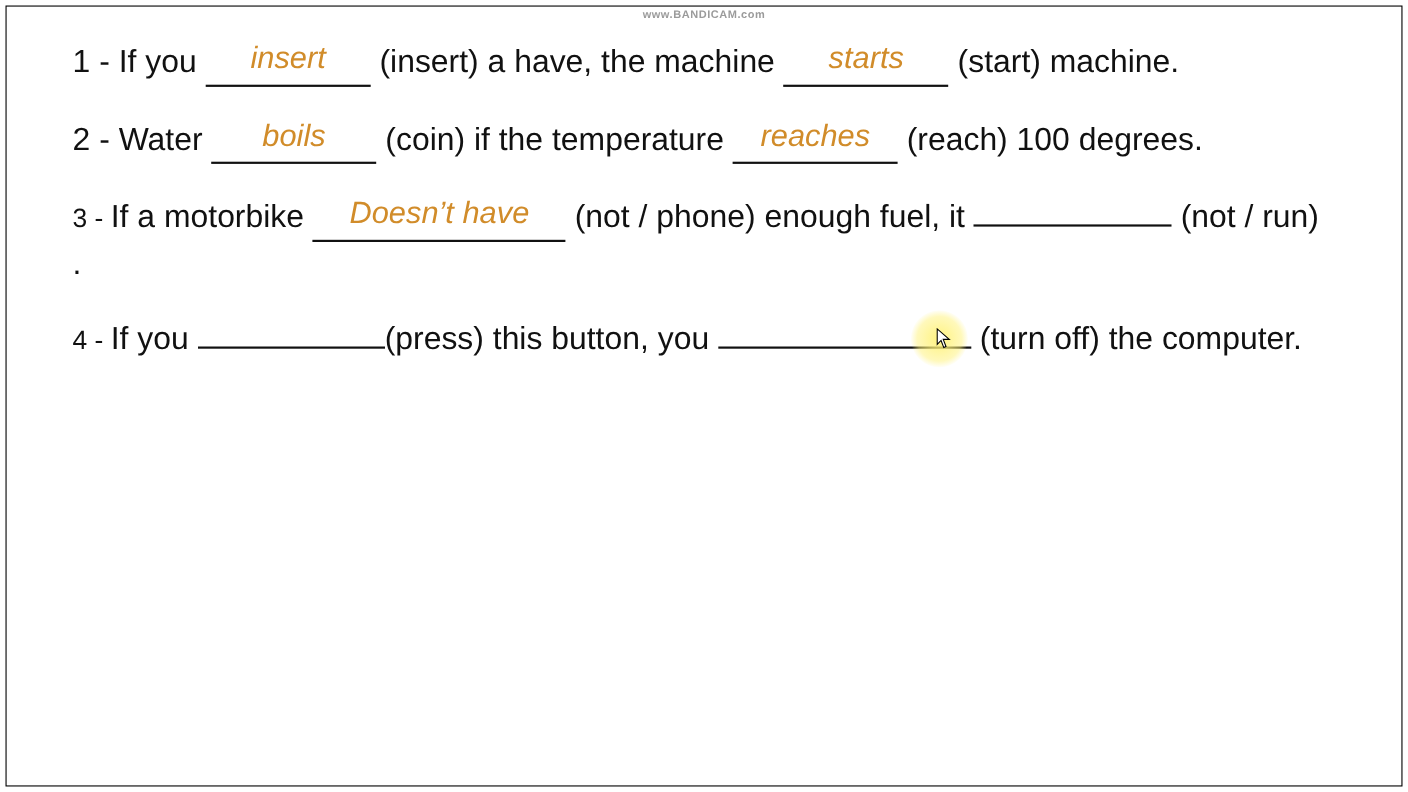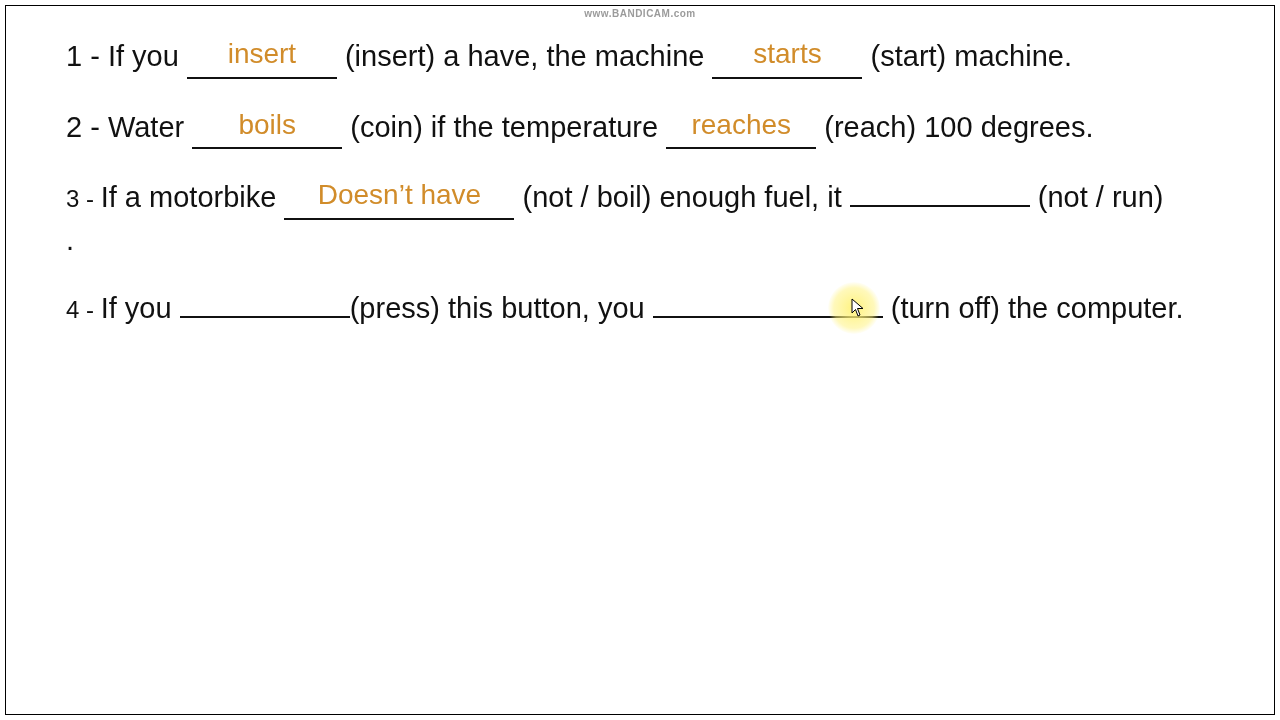--- a/index.html
+++ b/index.html
@@ -50,20 +50,21 @@
   }
   .item { margin-bottom: 28px; }
   .small-num { font-size: 24px; }
   .blank {
     display: inline-block;
     min-width: 150px;
     border-bottom: 2px solid #111;
     text-align: center;
     vertical-align: baseline;
     position: relative;
+    font-style: italic;
   }
   .blank.long { min-width: 230px; }
   .blank.xlong { min-width: 290px; }
   .answer {
     color: #d18c2a;
     font-family: "Segoe UI", Arial, sans-serif;
     font-size: 28px;
     position: relative;
     top: -3px;
   }
@@ -98,21 +99,21 @@
 
     <div class="item">
       <span>1 - </span><span>If you </span><span class="blank"><span class="answer">insert</span></span><span> (insert) a have, the machine </span><span class="blank"><span class="answer">starts</span></span><span> (start) machine.</span>
     </div>
 
     <div class="item">
       <span>2 - </span><span>Water </span><span class="blank"><span class="answer">boils</span></span><span> (coin) if the temperature </span><span class="blank"><span class="answer">reaches</span></span><span> (reach) 100 degrees.</span>
     </div>
 
     <div class="item">
-      <span class="small-num">3 - </span><span>If a motorbike </span><span class="blank long"><span class="answer">Doesn’t have</span></span><span> (not / boil) enough fuel, it </span><span class="blank" style="min-width:180px;"></span><span> (not / run)</span><br><span>.</span>
+      <span class="small-num">3 - </span><span>If a motorbike </span><span class="blank long"><span class="answer">Doesn’t have</span></span><span> (not / phone) enough fuel, it </span><span class="blank" style="min-width:180px;"></span><span> (not / run)</span><br><span>.</span>
     </div>
 
     <div class="item">
       <span class="small-num">4 - </span><span>If you </span><span class="blank" style="min-width:170px;"></span><span>(press) this button, you </span><span class="blank long"></span><span> (turn off) the computer.</span>
     </div>
 
 
   </div>
 </div>
 

